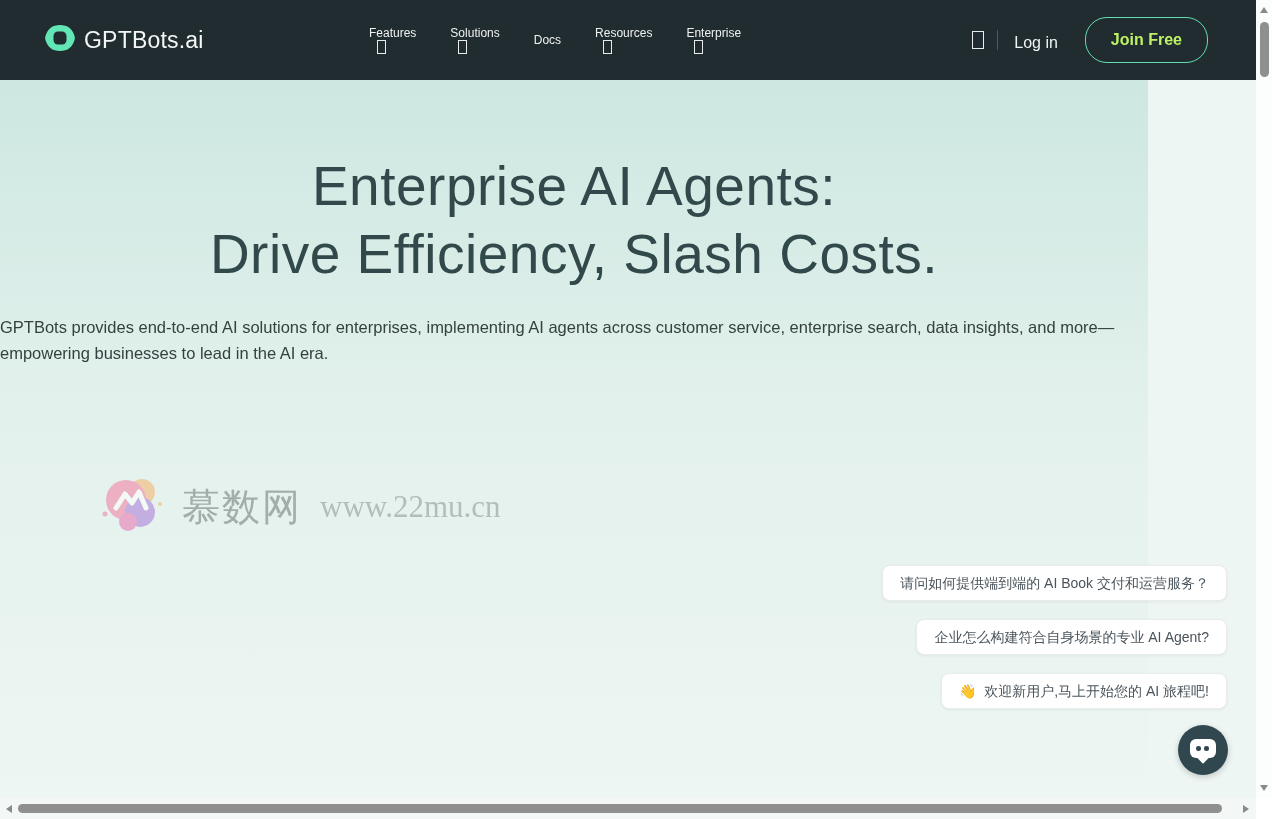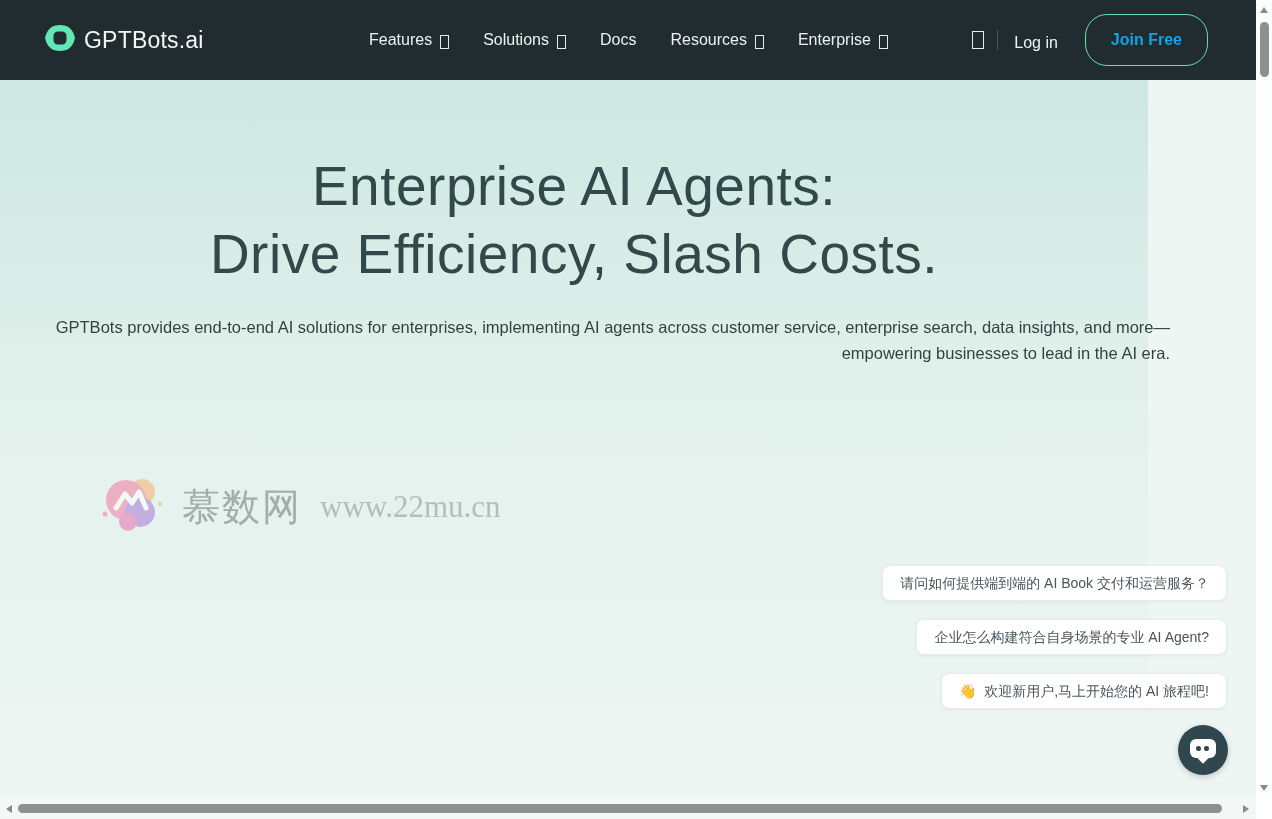--- a/index.html
+++ b/index.html
@@ -18,57 +18,57 @@
   .logo {
     position:absolute; left:44px; top:0; height:80px;
     display:flex; align-items:center; gap:8px; cursor:pointer;
   }
   .logo-text { color:#f4f6f6; font-size:23px; font-weight:400; letter-spacing:.2px; }
   .nav {
     position:absolute; left:369px; top:0; height:80px;
     display:flex; align-items:center; gap:34px;
   }
   .nav-item {
-    color:#eef1f1; font-size:16px; cursor:pointer; white-space:nowrap;
-    display:flex; align-items:flex-end;
+    color:#eef1f1; font-size:12px; cursor:pointer; white-space:nowrap;
+    display:flex; align-items:flex-start;flex-direction:column;
   }
   .tofu {
     display:inline-block; width:9px; height:14px;
     border:1.2px solid #e8ecec; margin-left:8px;
   }
   .header-right {
     position:absolute; right:64px; top:0; height:80px;
     display:flex; align-items:center;
   }
   .lang-tofu {
     display:inline-block; width:12px; height:18px;
     border:1.5px solid #e8ecec; cursor:pointer;
   }
   .divider { width:1px; height:20px; background:#4d5a5c; margin:0 16px 0 13px; }
   .login { color:#f0f3f3; font-size:16px; cursor:pointer;margin-top:6px; }
   .join-btn {
-    margin-left:27px; height:52px; padding:0 25px;
+    margin-left:27px; height:46px; padding:0 25px;
     border:1.5px solid #66dfae; border-radius:22px; background:transparent;
-    color:#0ea5e9; font-size:16px; font-weight:700;
+    color:#bef264; font-size:16px; font-weight:700;
     font-family:"Liberation Sans", sans-serif;
     display:flex; align-items:center; cursor:pointer;
   }
 
   
   .hero {
     position:absolute; top:80px; left:0; width:1148px; height:739px;
     background:linear-gradient(180deg, #cde7e1 0%, #e3f1ec 45%, #eef6f3 100%);
   }
   .hero-title {
     margin-top:72px; text-align:center;
     color:#31494a; font-size:55px; line-height:68px; font-weight:400;
     letter-spacing:.5px;
   }
   .hero-sub {
-    margin:26px auto 0; width:1170px; text-align:right;
+    margin:26px auto 0; width:1170px; text-align:left;
     color:#35403f; font-size:16.5px; line-height:26px;
   }
   .cta-wrap { text-align:center; margin-top:31px; }
   .cta-btn {
     display:inline-block; height:56px; padding:0 33px; border:none;
     border-radius:10px; background:#263740; cursor:pointer;
     color:#70e6bb; font-size:23px; font-weight:700; line-height:56px;
     font-family:"Liberation Sans", sans-serif;
   }
 

